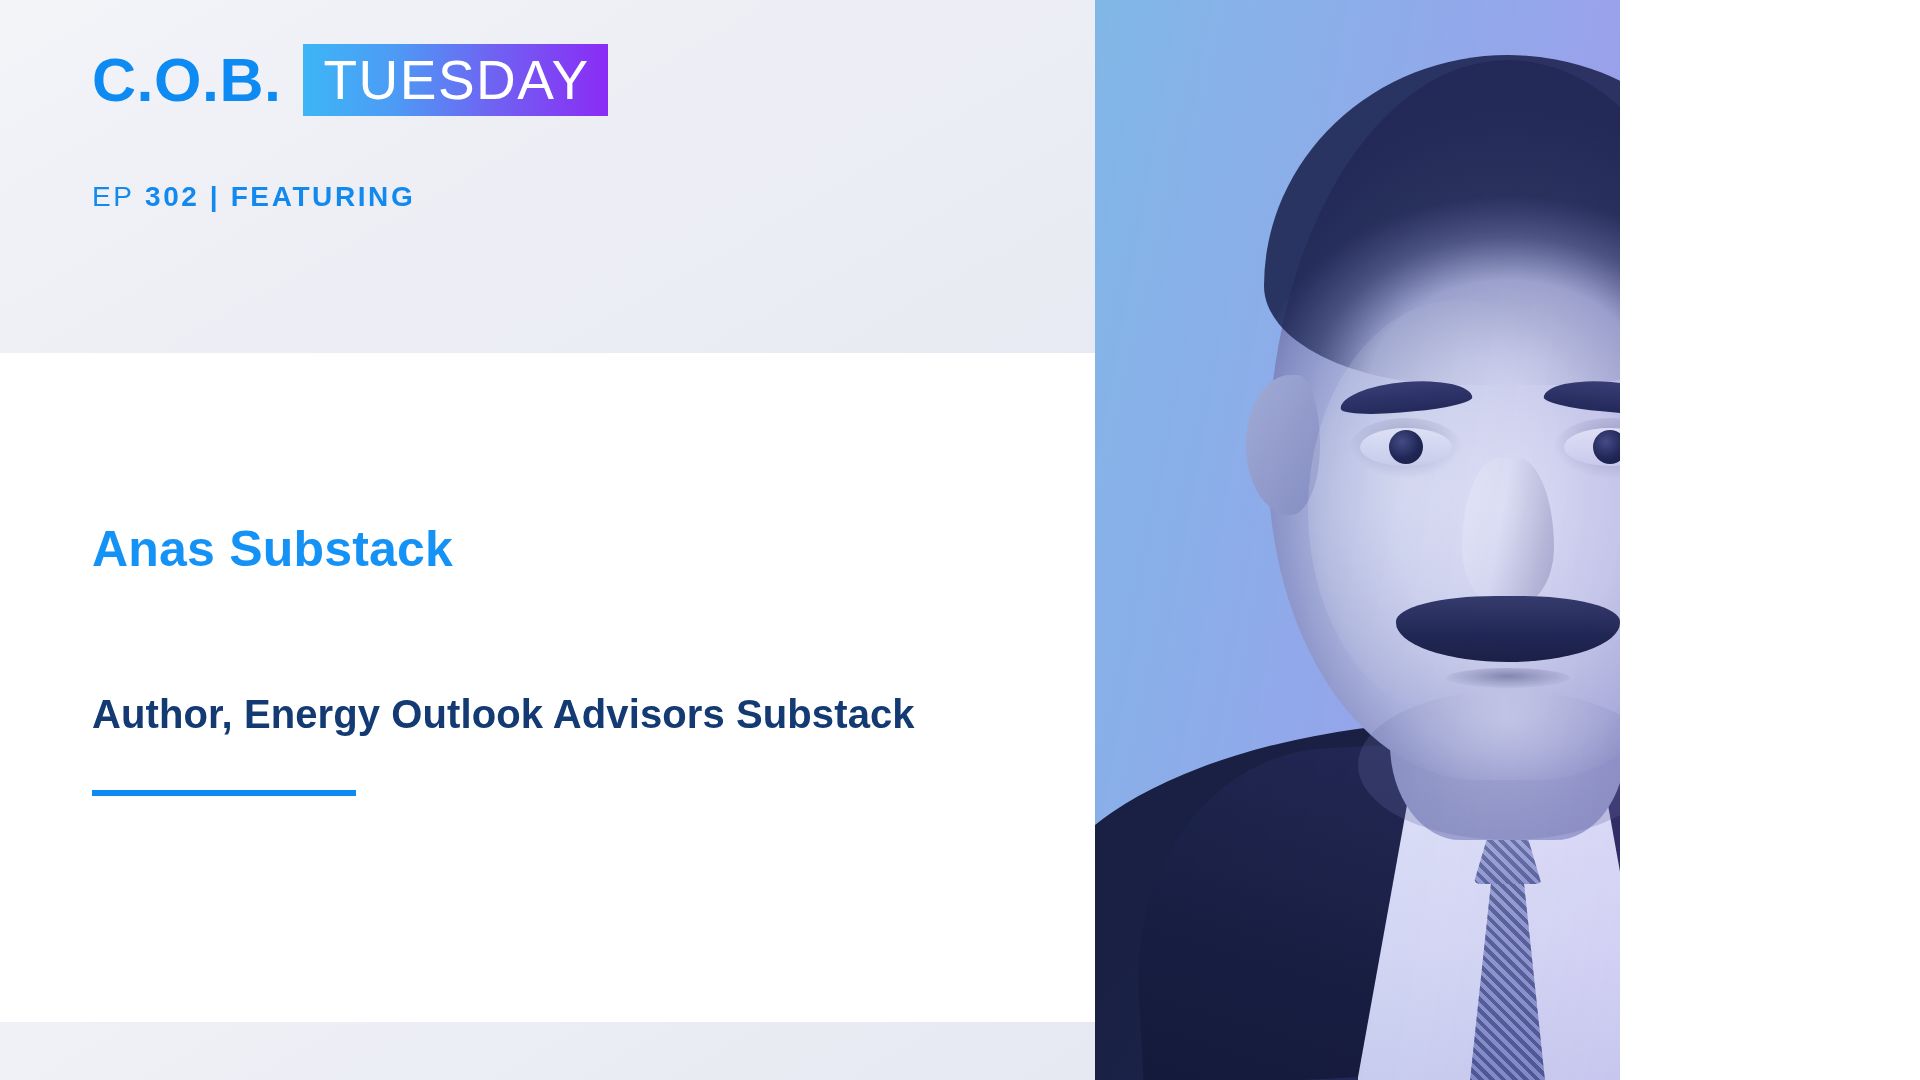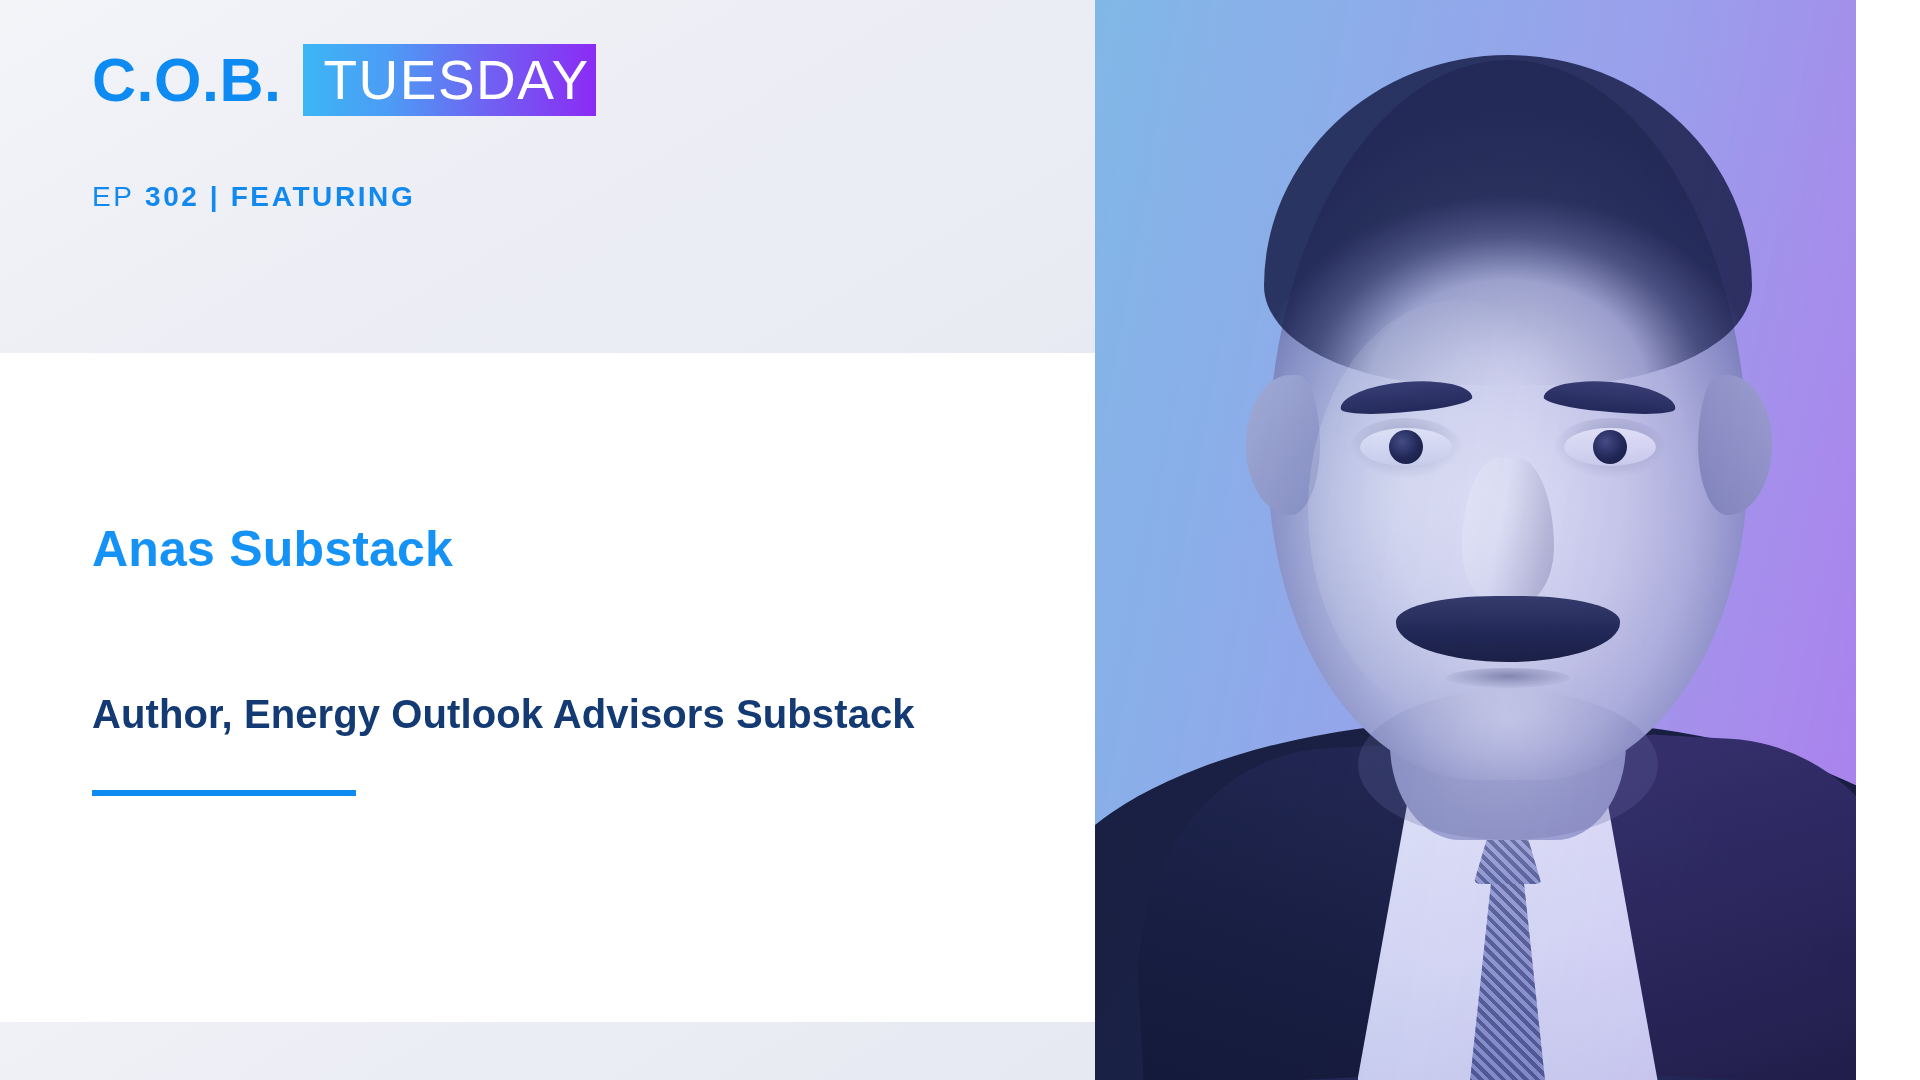--- a/index.html
+++ b/index.html
@@ -10,21 +10,21 @@
   body {
     width: 1920px;
     height: 1080px;
     overflow: hidden;
     font-family: "Liberation Sans", sans-serif;
     -webkit-font-smoothing: antialiased;
   }
 
   .slide {
     position: relative;
-    width: 1856px;
+    width: 1620px;
     height: 1080px;
     overflow: hidden;
     background: #5eead4;
   }
 
   
   .left-panel {
     position: absolute;
     left: 0;
     top: 0;
@@ -76,21 +76,21 @@
     letter-spacing: 0.5px;
     color: #0d8bf2;
     line-height: 72px;
     white-space: nowrap;
     font-family: "Liberation Sans", sans-serif;
   }
 
   .logo-tuesday-box {
     margin-left: 22px;
     background: linear-gradient(90deg, #3cb6f6 0%, #4d9bf5 30%, #6f63f2 62%, #8b2bf5 100%);
-    padding: 0 6px 0 20px;
+    padding: 0 18px 0 20px;
     display: flex;
     align-items: center;
     height: 72px;
   }
 
   .logo-tuesday {
     font-size: 55px;
     font-weight: 400;
     letter-spacing: 1.5px;
     color: #ffffff;

